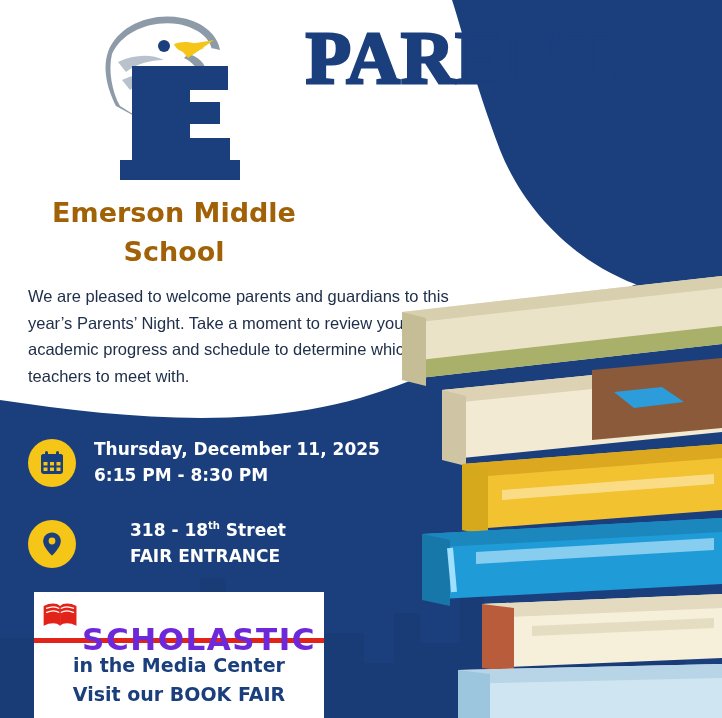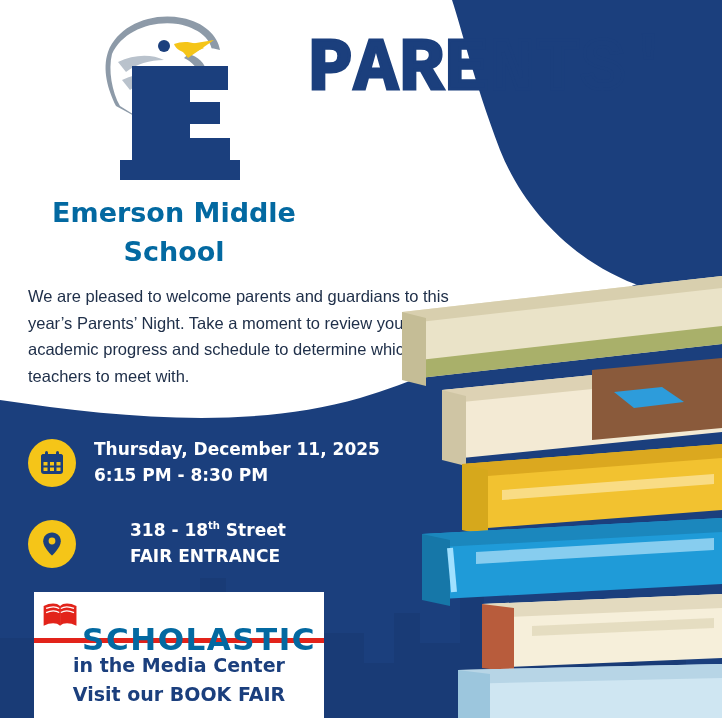--- a/index.html
+++ b/index.html
@@ -41,41 +41,41 @@
   
   .logo {
     position: absolute;
     left: 78px; top: 10px;
     width: 190px; height: 185px;
   }
 
   
   .title {
     position: absolute;
-    left: 280px; top: 34px;
+    left: 280px; top: 23px;
     width: 420px;
     text-align: center;
     color: #1b3f7d;
-    font-family: Liberation Mono, monospace;
+    font-family: Liberation Serif, serif;
     font-weight: 700;
     font-size: 74px;
     line-height: 0.95;
     letter-spacing: 1px;
     text-transform: uppercase;
     -webkit-text-stroke: 3px #1b3f7d;
   }
   .title .l2 { display:block; }
 
   
   .school {
     position: absolute;
     left: 14px; top: 193px;
     width: 320px;
     text-align: center;
-    color: #0369a1;
+    color: #a16207;
     font-family: "DejaVu Sans", sans-serif;
     font-weight: 700;
     font-size: 27px;
     line-height: 1.45;
   }
 
   
   .intro {
     position: absolute;
     left: 28px; top: 283px;
@@ -128,21 +128,21 @@
     align-items: center;
     background: #ffffff;
     padding: 6px 8px 4px 8px;
     height: 44px;
   }
   .sch-word {
     font-family: "DejaVu Sans", sans-serif;
     font-weight: 700;
     font-size: 31px;
     letter-spacing: 1.5px;
-    color: #0369a1;
+    color: #6d28d9;
     line-height: 1;
     margin-left: 4px;
     margin-top: 48px;
   }
   .sch-line {
     height: 5px; background: #e2231a; width: 100%;
     margin-top: 2px;
   }
   .sch-cta {
     color: #1b3f7d;

